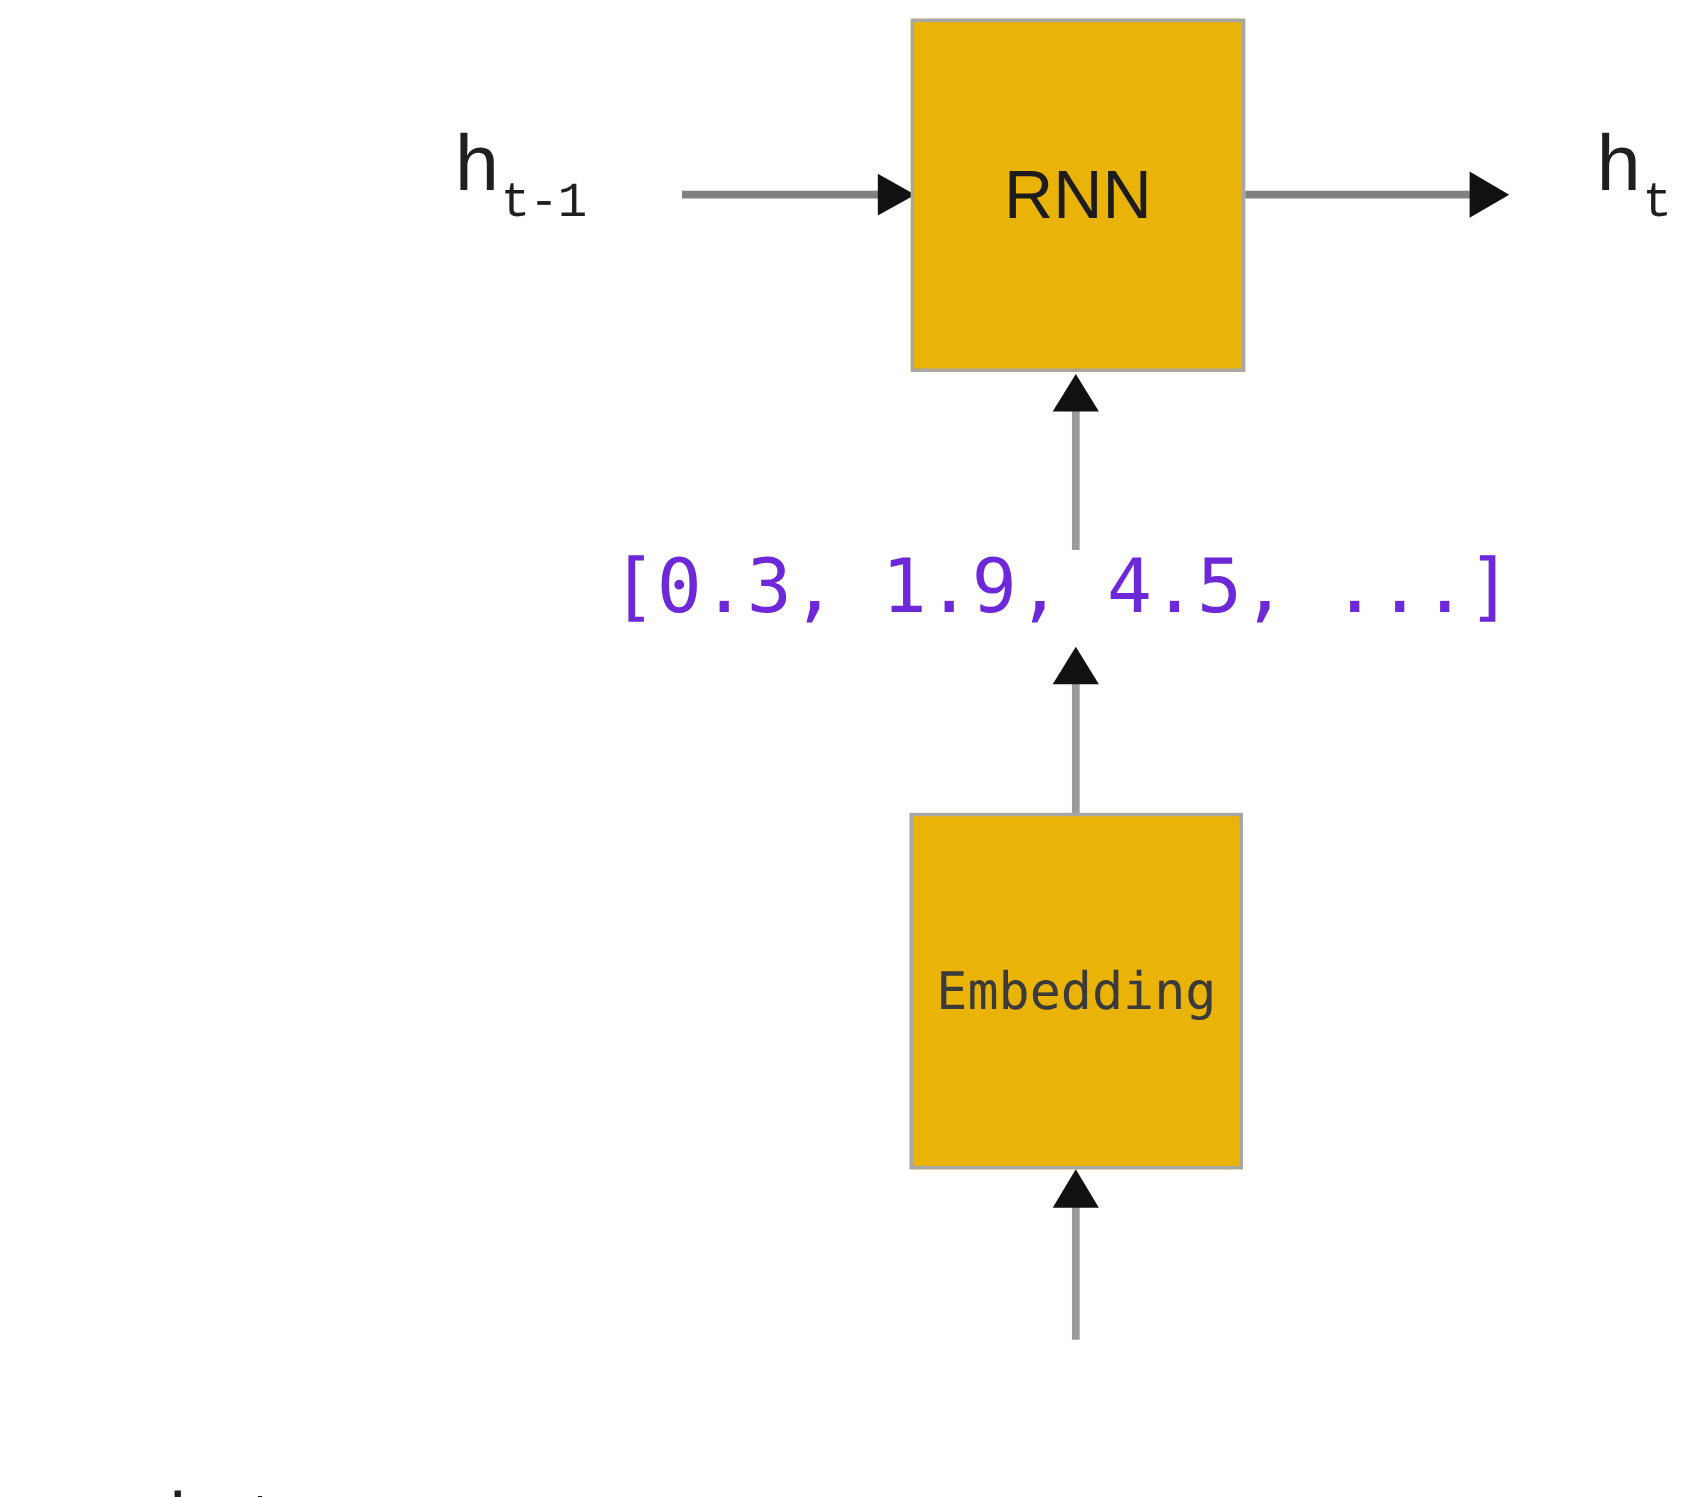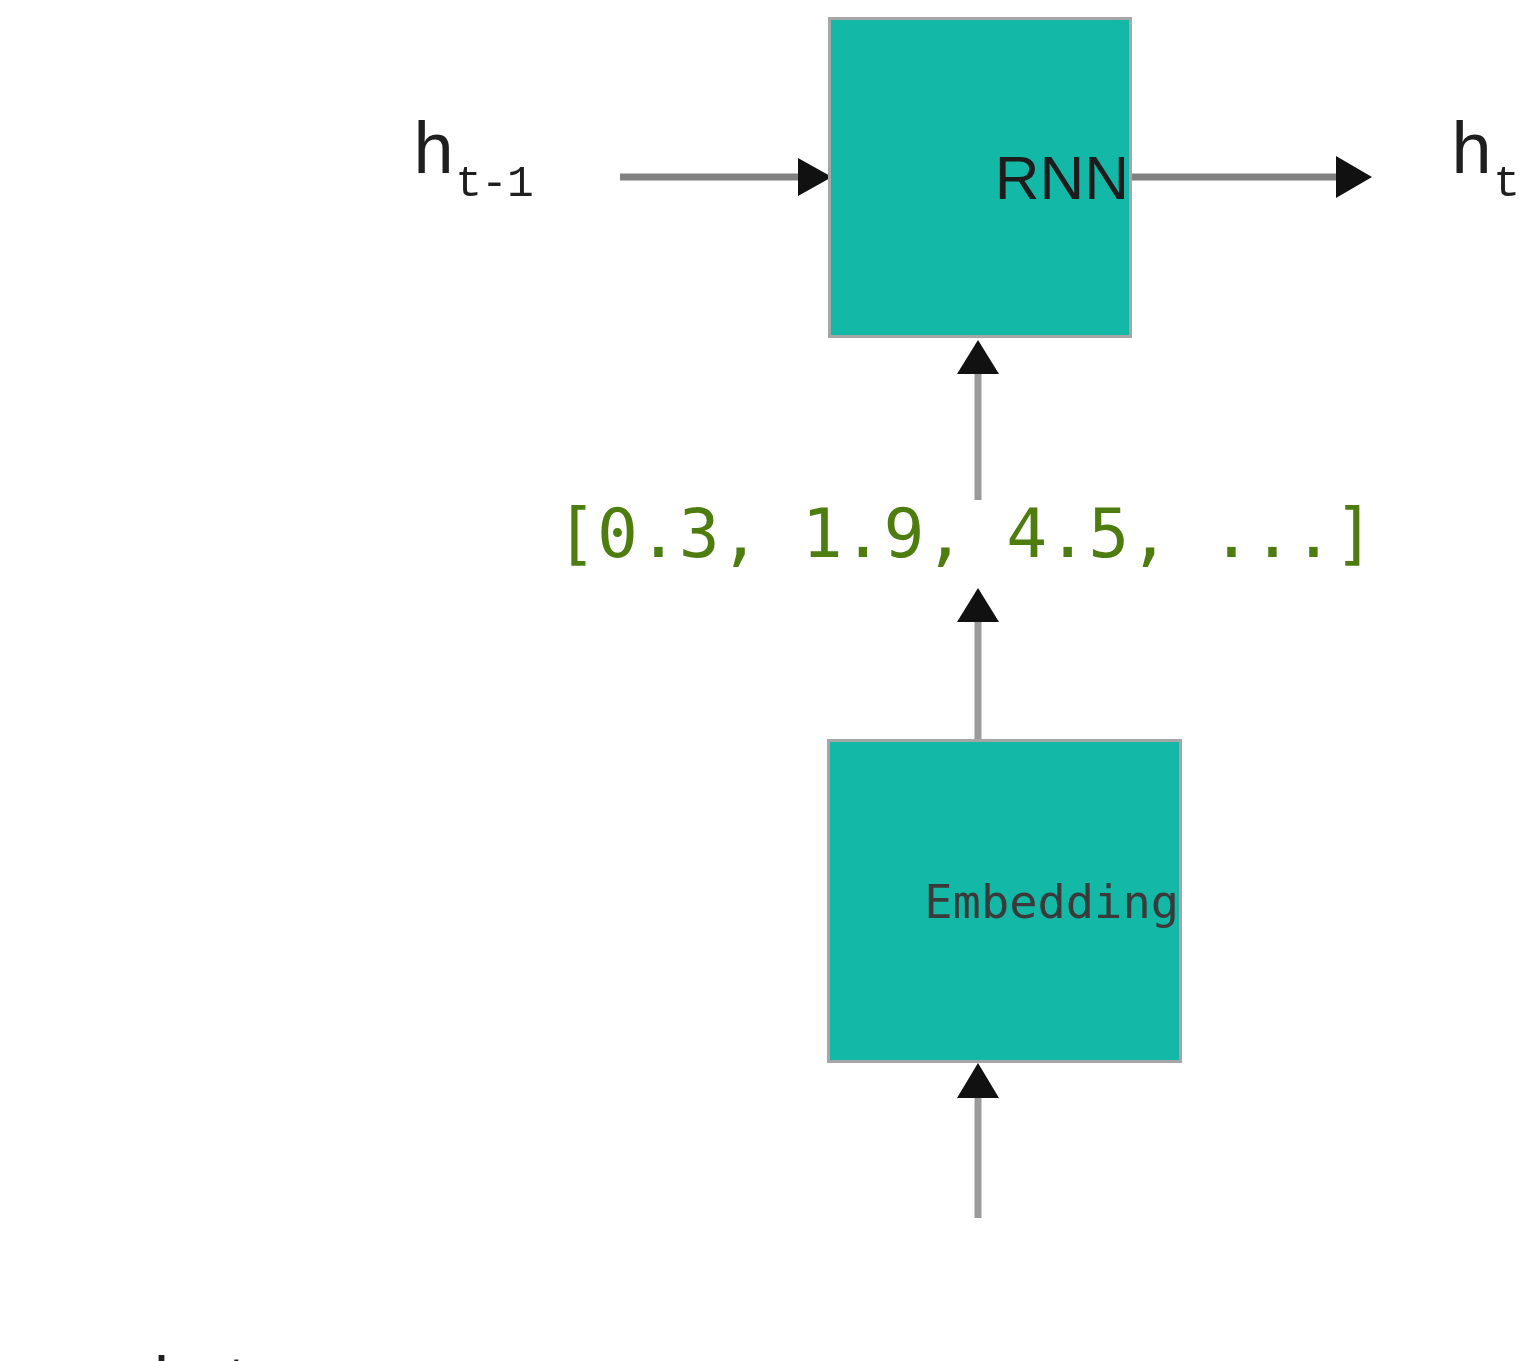--- a/index.html
+++ b/index.html
@@ -14,36 +14,36 @@
     height: 1361px;
     background: #ffffff;
     overflow: hidden;
     font-family: "Liberation Sans", sans-serif;
   }
 
   
   .node-box {
     position: absolute;
     box-sizing: border-box;
-    background: #14b8a6;
+    background: #eab308;
     border: 3px solid #a6a6a6;
     display: flex;
     align-items: center;
-    justify-content: flex-end;
+    justify-content: center;
   }
   #rnn-box {
     left: 828px;
     top: 17px;
     width: 304px;
     height: 321px;
   }
   #embedding-box {
     left: 827px;
     top: 739px;
-    width: 355px;
+    width: 303px;
     height: 324px;
   }
   .node-label-sans {
     font-family: "Liberation Sans", sans-serif;
     font-size: 62px;
     font-weight: 400;
     color: #1c1c1c;
     letter-spacing: 0px;
     line-height: 1;
     white-space: nowrap;
@@ -85,21 +85,21 @@
     left: 22px;
     top: 1196px;
     text-align: right;
   }
 
   .vector-text {
     position: absolute;
     font-family: "DejaVu Sans Mono", "Liberation Mono", monospace;
     font-size: 68px;
     font-weight: 400;
-    color: #4d7c0f;
+    color: #6d28d9;
     line-height: 1;
     white-space: pre;
     background: transparent;
   }
   #dense-vector-value {
     left: 556px;
     top: 500px;
   }
   #one-hot-vector-value {
     left: 672px;

